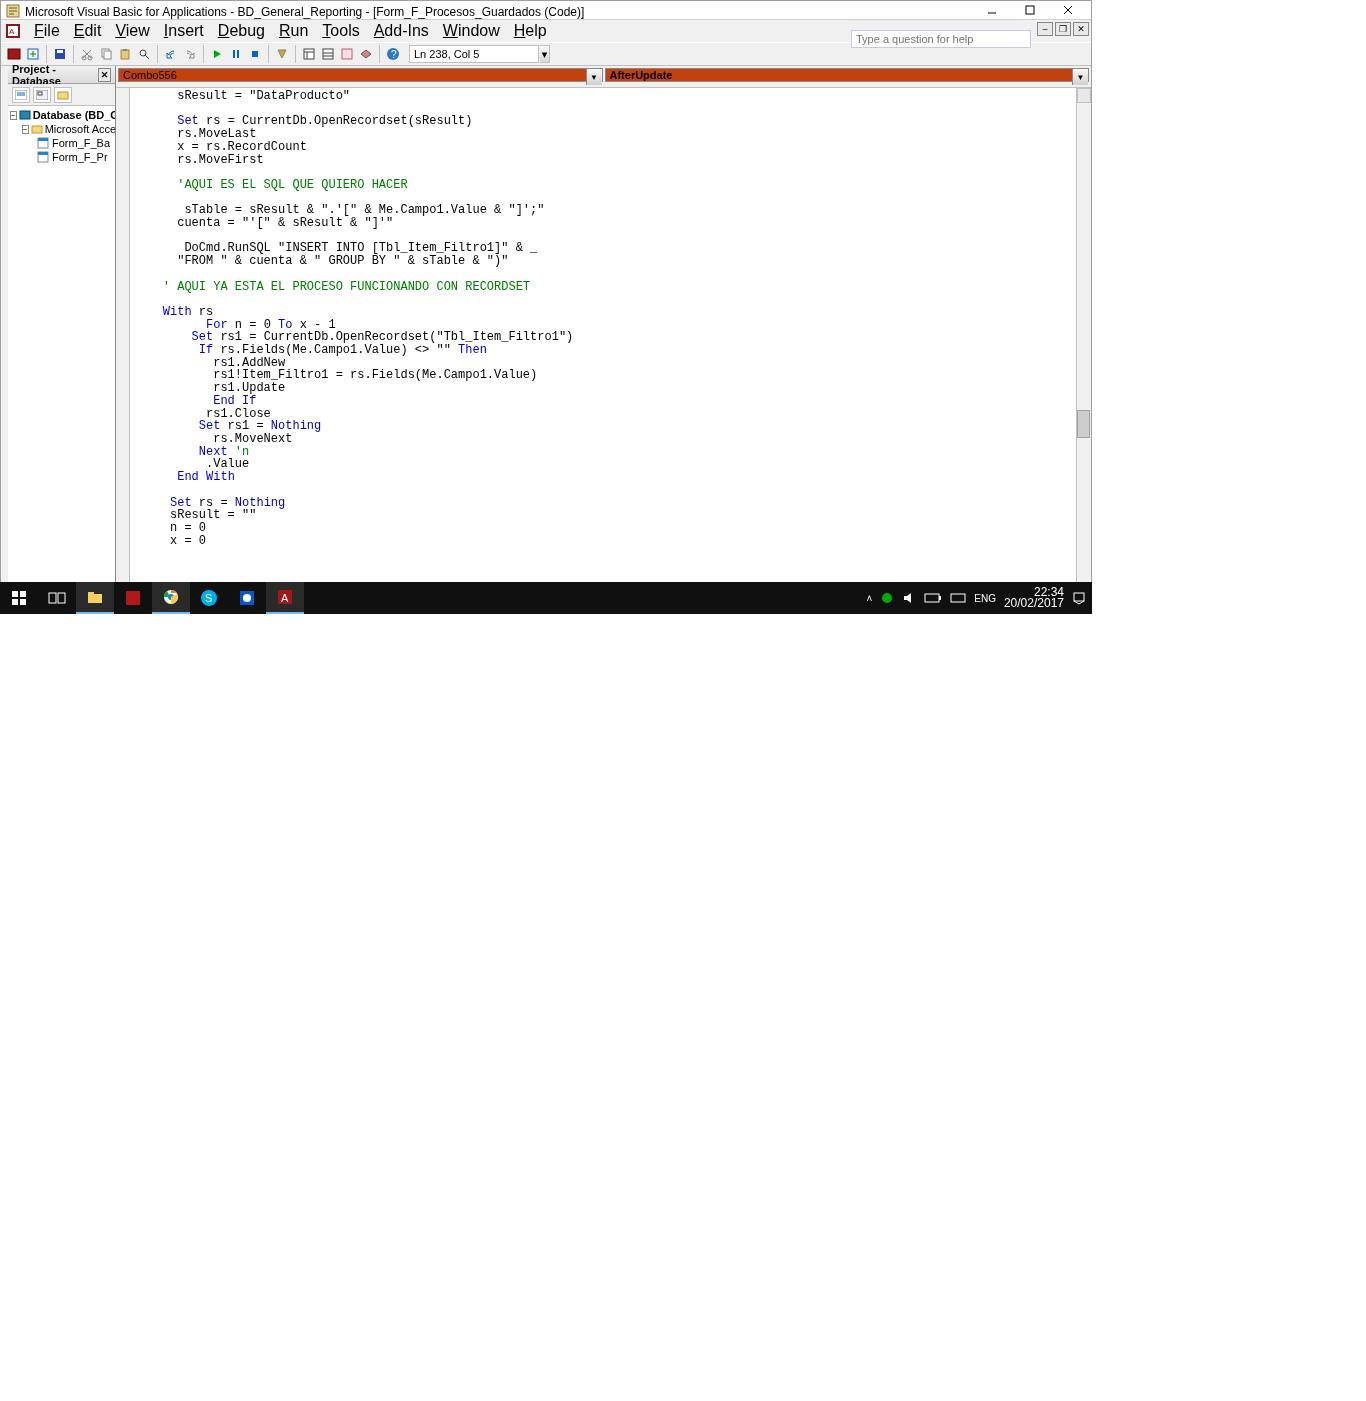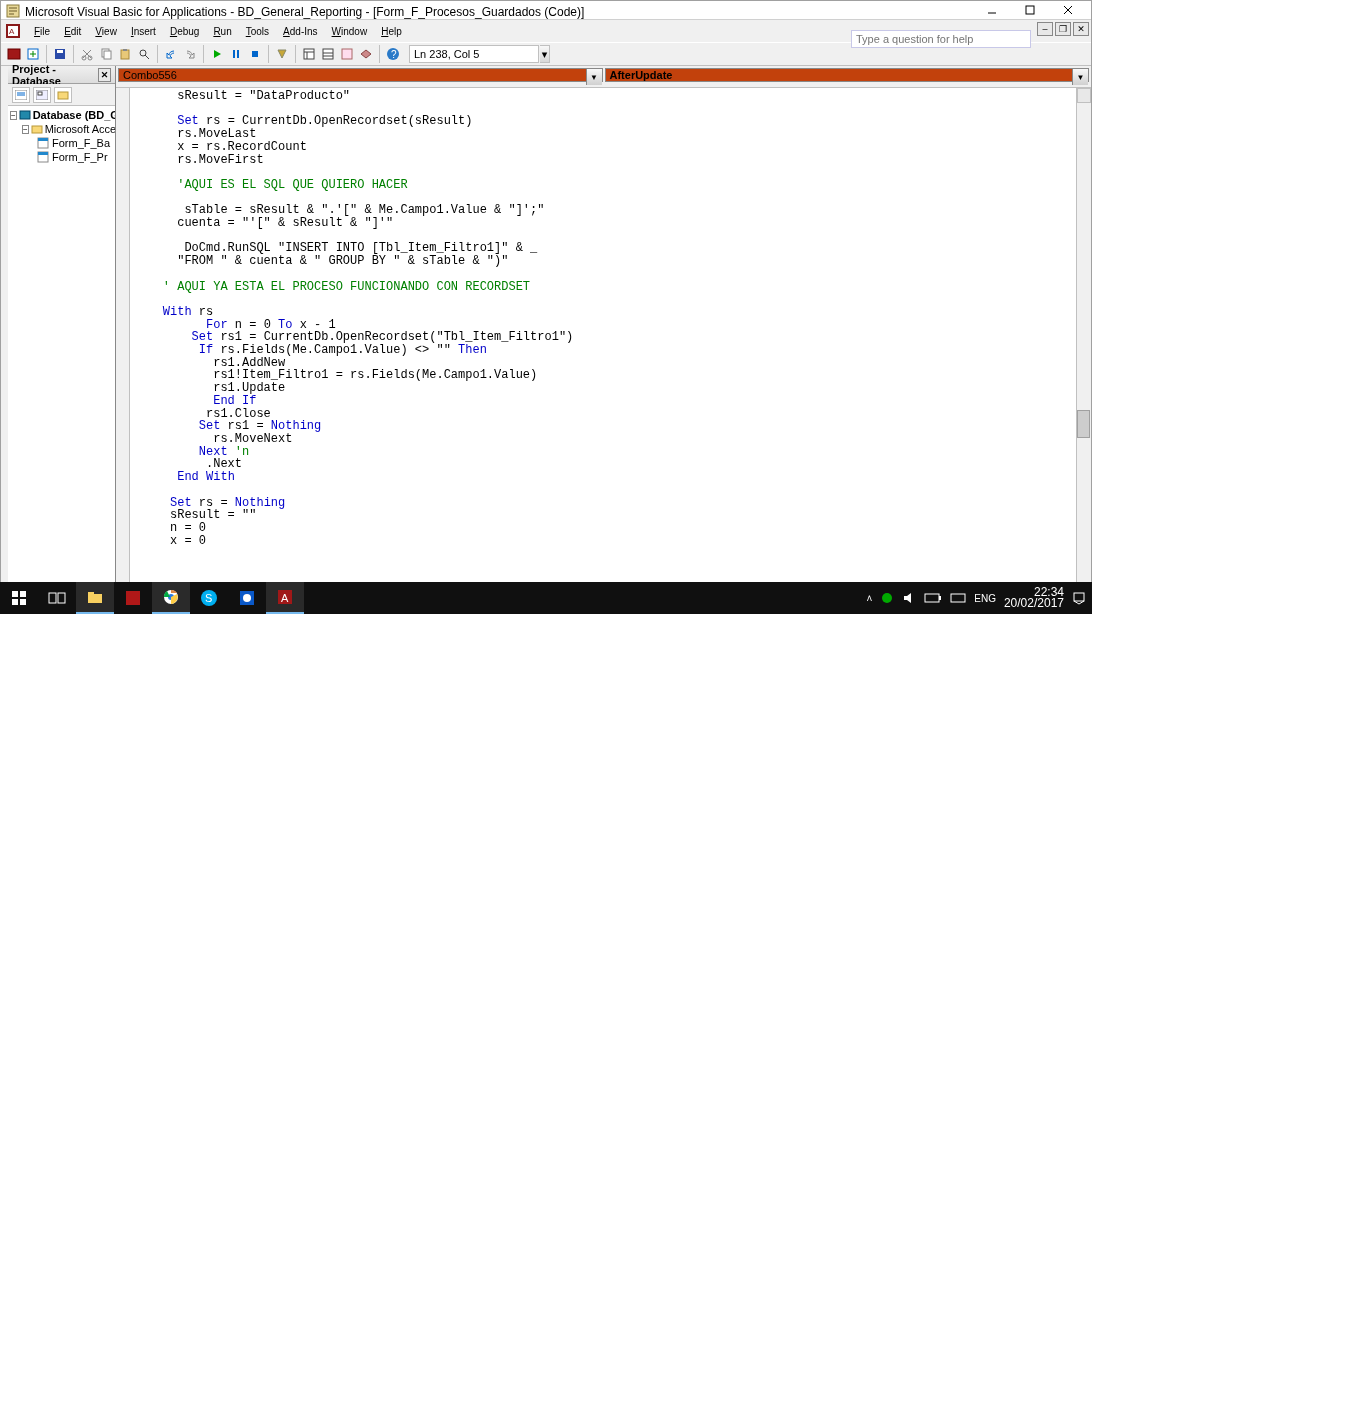--- a/index.html
+++ b/index.html
@@ -9,21 +9,21 @@
 
 .titlebar { height: 19px; background: #fff; display: flex; align-items: flex-end; padding: 0 4px; border-bottom: 1px solid #d0d0d0; }
 .titlebar .app-icon { width: 16px; height: 16px; margin-right: 4px; display: flex; align-items: center; justify-content: center; }
 .titlebar .title { flex: 1; font-size: 12px; color: #000; }
 .titlebar .winbtns { display: flex; gap: 0; }
 .titlebar .winbtn { width: 38px; height: 19px; display: flex; align-items: center; justify-content: center; color: #000; }
 
 
 .menubar { height: 22px; background: #f0f0f0; display: flex; align-items: center; padding: 0 4px; position: relative; }
 .menubar .vba-icon { width: 16px; height: 16px; margin-right: 6px; }
-.menubar .menuitem { padding: 2px 7px; font-size: 10px; cursor: default; }
+.menubar .menuitem { padding: 2px 7px; font-size: 16px; cursor: default; }
 .menubar .menuitem u { text-decoration: underline; }
 .menubar .help-search { position: absolute; right: 60px; top: 10px; width: 180px; height: 18px; border: 1px solid #c8c8e8; font-size: 11px; padding: 0 4px; color: #888; background: #fff; }
 .menubar .mdi-btns { position: absolute; right: 2px; top: 2px; display: flex; gap: 2px; }
 .menubar .mdi-btn { width: 16px; height: 14px; border: 1px solid #888; background: #e8e8e8; font-size: 9px; display: flex; align-items: center; justify-content: center; cursor: default; }
 
 
 .toolbar { height: 24px; background: #f0f0f0; border-top: 1px solid #fff; border-bottom: 1px solid #c0c0c0; display: flex; align-items: center; padding: 0 4px; gap: 1px; }
 .toolbar .tbtn { width: 18px; height: 18px; display: flex; align-items: center; justify-content: center; border: 1px solid transparent; cursor: default; }
 .toolbar .sep { width: 1px; height: 18px; background: #c0c0c0; margin: 0 3px; }
 .toolbar .status { margin-left: 6px; font-size: 11px; padding: 1px 4px; border: 1px solid #c0c0c0; background: #fff; min-width: 130px; height: 18px; display: flex; align-items: center; }
@@ -365,21 +365,21 @@
 <span>        </span><span class="kw">Set</span><span> rs1 = CurrentDb.OpenRecordset("Tbl_Item_Filtro1")</span>
 <span>         </span><span class="kw">If</span><span> rs.Fields(Me.Campo1.Value) &lt;&gt; "" </span><span class="kw">Then</span>
 <span>           rs1.AddNew</span>
 <span>           rs1!Item_Filtro1 = rs.Fields(Me.Campo1.Value)</span>
 <span>           rs1.Update</span>
 <span>           </span><span class="kw">End If</span>
 <span>          rs1.Close</span>
 <span>         </span><span class="kw">Set</span><span> rs1 = </span><span class="kw">Nothing</span>
 <span>           rs.MoveNext</span>
 <span>         </span><span class="kw">Next </span><span class="cm">'n</span>
-<span>          .Next</span>
+<span>          .Value</span>
 <span>      </span><span class="kw">End With</span>
 <span></span>
 <span>     </span><span class="kw">Set</span><span> rs = </span><span class="kw">Nothing</span>
 <span>     sResult = ""</span>
 <span>     n = 0</span>
 <span>     x = 0</span></div>
         <div class="code-vscroll">
           <div class="sbtn"></div>
           <div class="strack">
               <div class="sthumb"></div>

